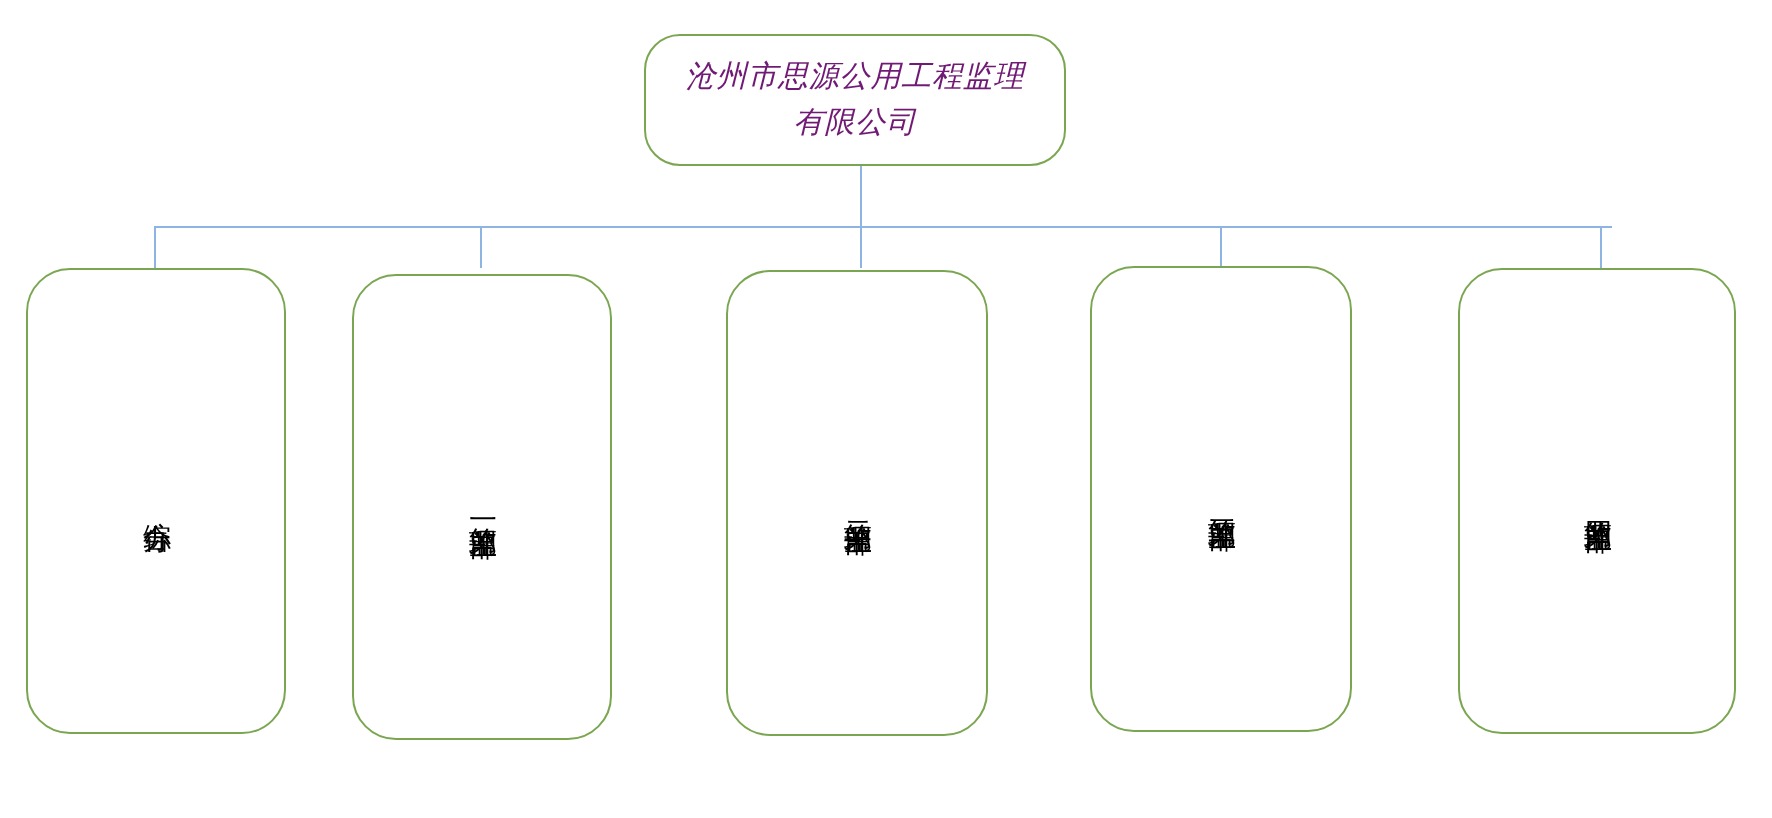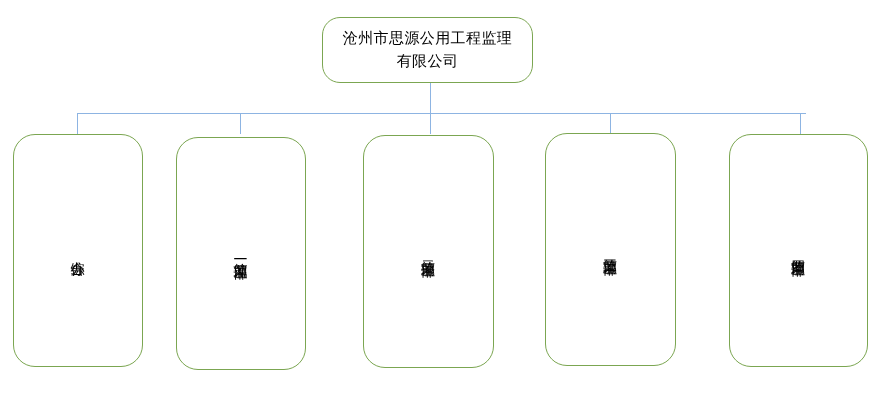--- a/index.html
+++ b/index.html
@@ -29,25 +29,26 @@
     align-items: center;
     justify-content: center;
     z-index: 3;
   }
   .node.root {
     border-radius: 18px;
   }
   .root-label {
     font-size: 15px;
     line-height: 1.55;
-    color: #000000;
+    color: #701a75;
     text-align: center;
     letter-spacing: 0.4px;
     white-space: pre-line;
     padding: 0 10px;
+    font-style: italic;
   }
   .vert-label {
     font-size: 14px;
     line-height: 1.72;
     color: #000000;
     text-align: center;
     letter-spacing: 0.5px;
     writing-mode: vertical-rl;
     text-orientation: upright;
     -webkit-writing-mode: vertical-rl;

